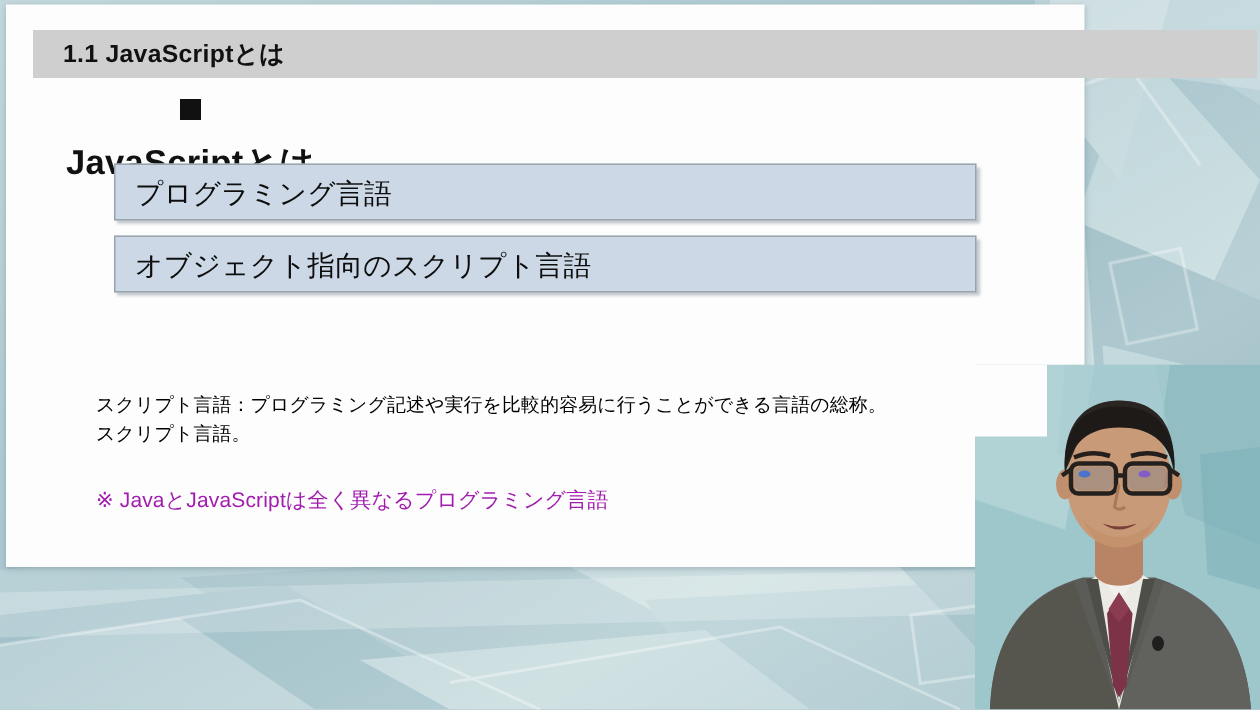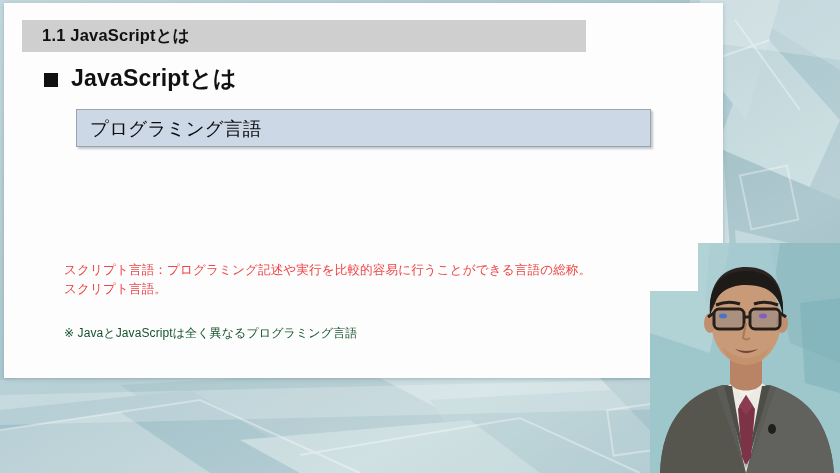--- a/index.html
+++ b/index.html
@@ -17,33 +17,33 @@
 
   
   .slide{
     position:absolute;left:4px;top:3px;width:719px;height:375px;
     background:#fdfdfd;
     box-shadow:0 1px 4px rgba(80,110,120,.35);
   }
 
   
   .sec-bar{
-    position:absolute;left:18px;top:17px;width:564px;height:32px;
+    position:absolute;left:18px;top:17px;width:816px;height:32px;
     background:#cfcfcf;
     display:flex;align-items:center;
   }
   .sec-bar .sec-title{
     margin-left:20px;font-size:16.5px;font-weight:bold;color:#111;
     letter-spacing:.2px;white-space:nowrap;
   }
 
   
   .heading{
     position:absolute;left:40px;top:60px;
-    display:flex;align-items:center;gap:13px;
+    display:flex;align-items:center;gap:13px;flex-direction:column;
   }
   .heading .sqbullet{
     width:14px;height:14px;background:#111;display:block;flex:0 0 auto;
     margin-top:3px;
   }
   .heading .htext{
     font-size:23px;font-weight:bold;color:#111;white-space:nowrap;letter-spacing:.2px;
   }
 
   
@@ -57,26 +57,26 @@
     margin-bottom:10px;
   }
   .kbox .ktext{
     margin-left:13px;font-size:18.5px;color:#0d0d0d;white-space:nowrap;
     letter-spacing:.2px;
   }
 
   
   .footnote{
     position:absolute;left:60px;top:258px;width:650px;
-    font-size:12.6px;line-height:1.52;color:#ef4444;letter-spacing:.1px;
+    font-size:12.6px;line-height:1.52;color:#000000;letter-spacing:.1px;
   }
   .footnote .fl{white-space:nowrap;}
   .note{
     position:absolute;left:60px;top:322px;
-    font-size:12px;color:#14532d;white-space:nowrap;letter-spacing:.1px;
+    font-size:14px;color:#a21caf;white-space:nowrap;letter-spacing:.1px;
   }
 
   
   .presenter{position:absolute;right:0;bottom:0;width:190px;height:230px;overflow:hidden;}
 </style>
 </head>
 <body>
 
 <div id="stage">
 
@@ -121,20 +121,23 @@
 
     <div class="heading">
       <span class="sqbullet"></span>
       <span class="htext">JavaScriptとは</span>
     </div>
 
     <div class="boxwrap">
       <div class="kbox">
         <span class="ktext">プログラミング言語</span>
       </div>
+      <div class="kbox">
+        <span class="ktext">オブジェクト指向のスクリプト言語</span>
+      </div>
     </div>
 
     <div class="footnote">
       <div class="fl">スクリプト言語：プログラミング記述や実行を比較的容易に行うことができる言語の総称。</div>
       <div class="fl">スクリプト言語。</div>
     </div>
 
     <div class="note">※ JavaとJavaScriptは全く異なるプログラミング言語</div>
   </div>
 

